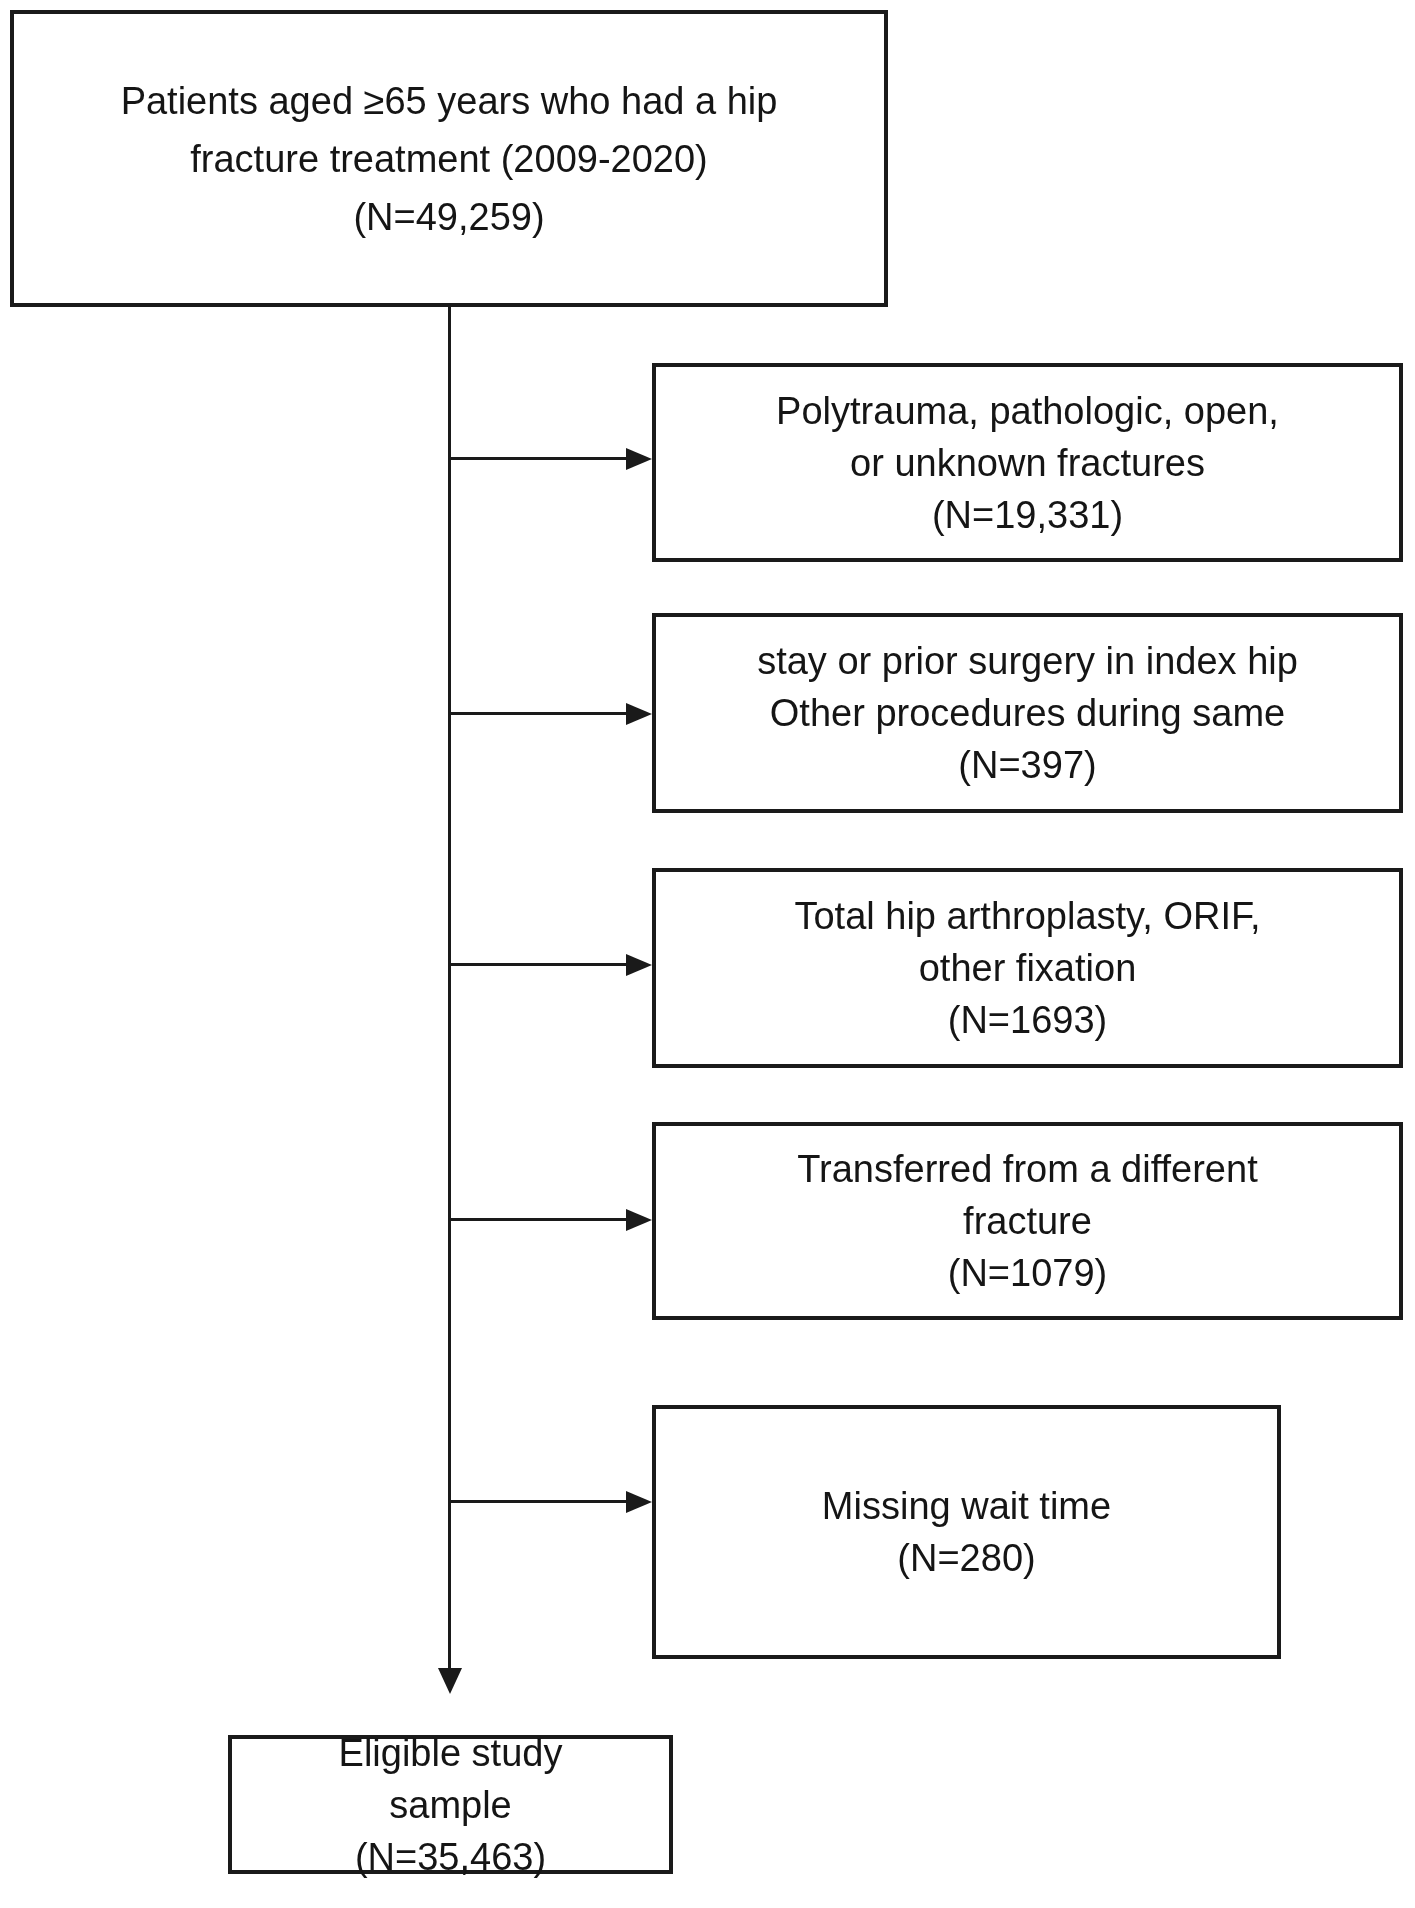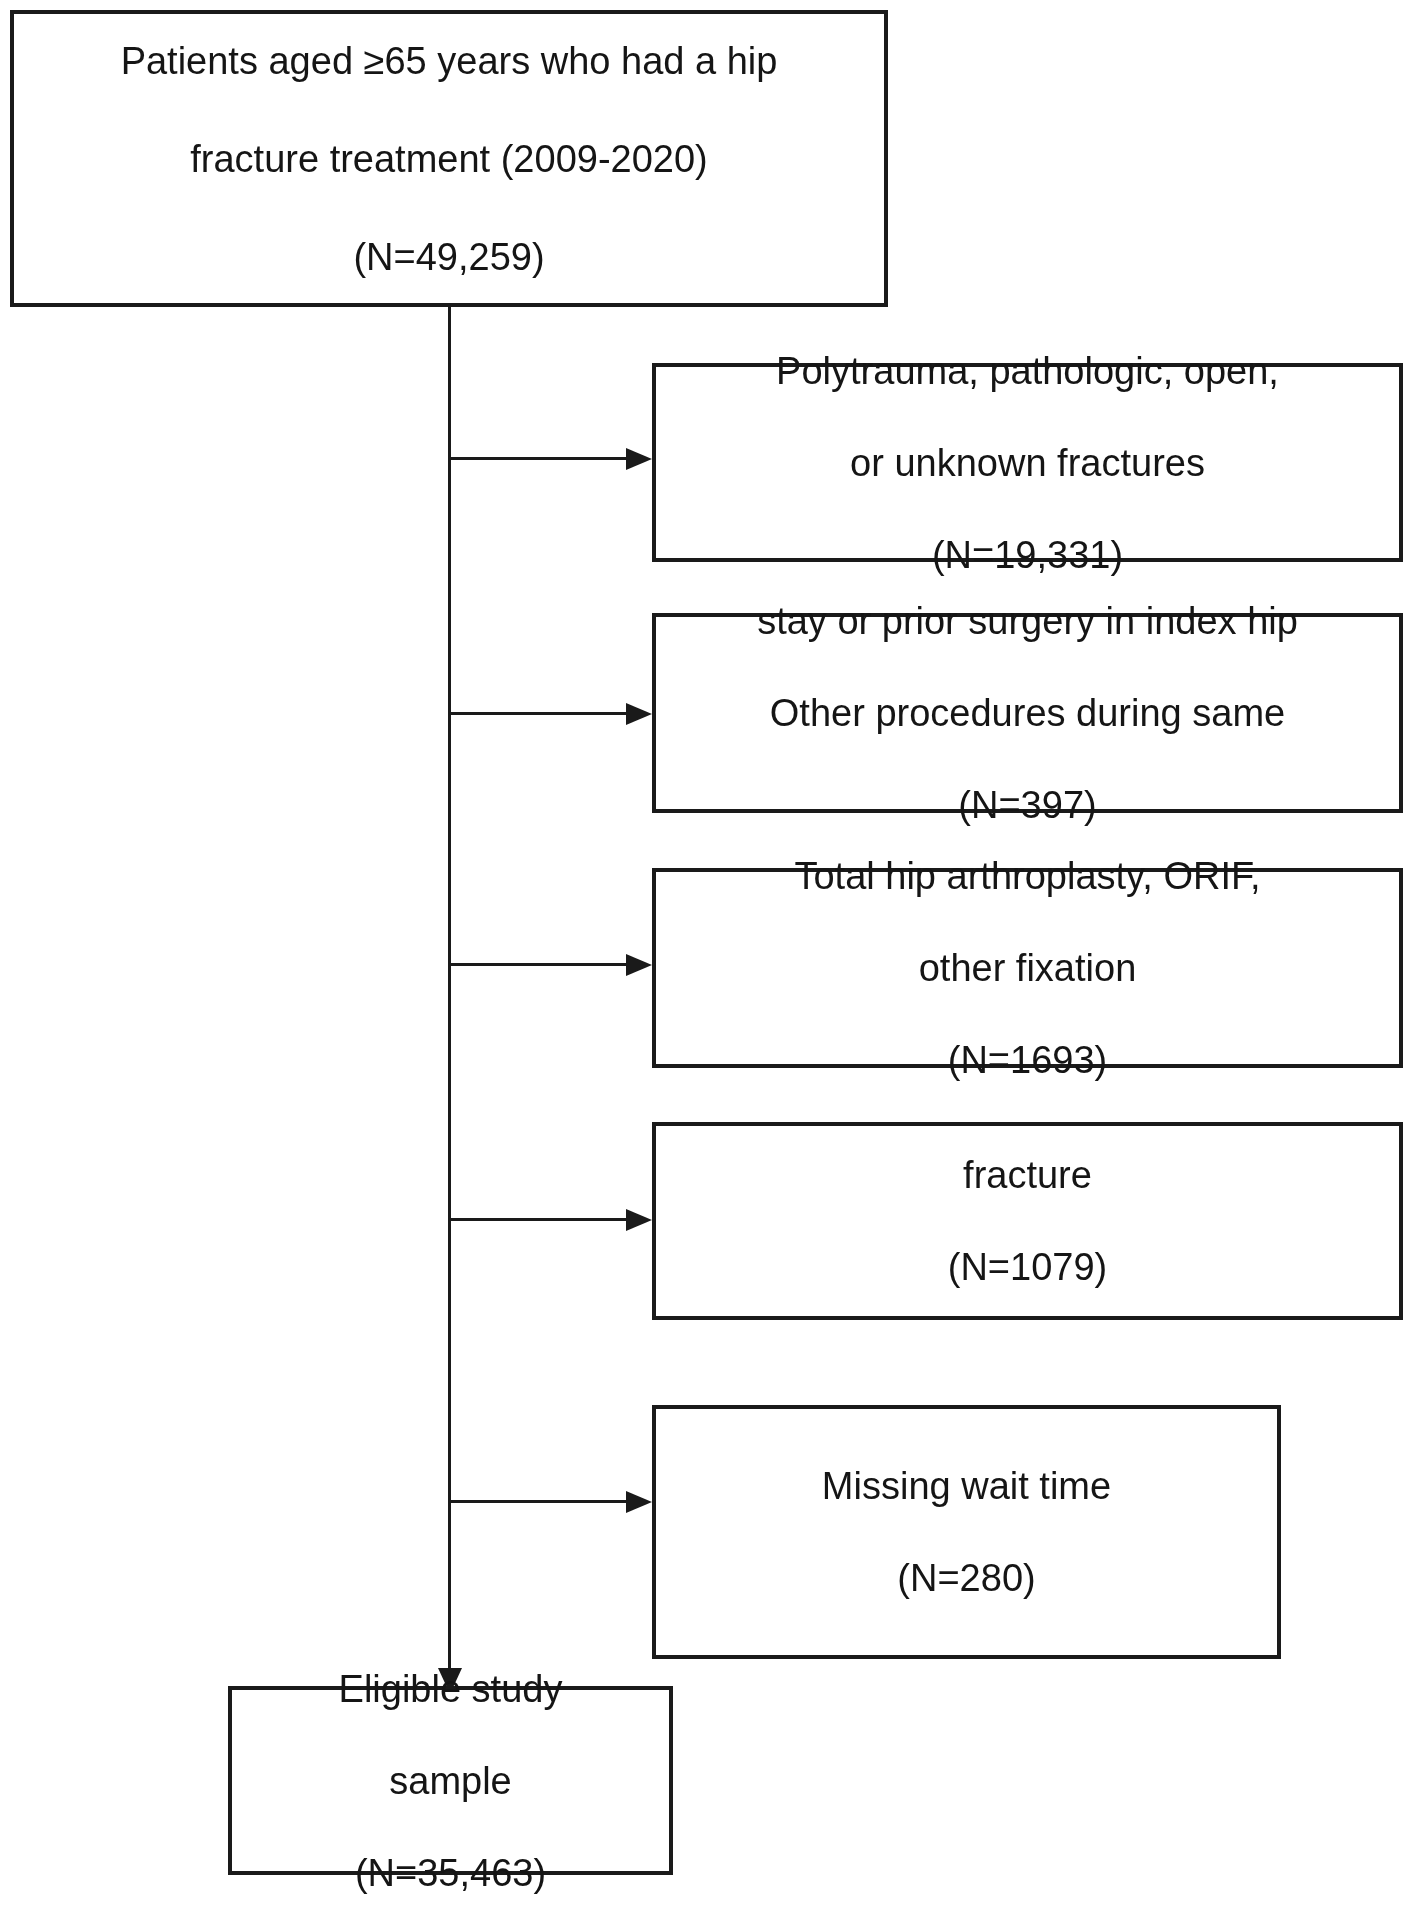--- a/index.html
+++ b/index.html
@@ -17,30 +17,29 @@
     box-sizing: border-box;
     border: 4px solid #1a1a1a;
     background: #ffffff;
     display: flex;
     flex-direction: column;
     justify-content: center;
     align-items: center;
     text-align: center;
     font-size: 38px;
     line-height: 52px;
-    gap: 40px;
   }
   .box.top { line-height: 58px; }
   .box-source { left: 10px;  top: 10px;   width: 878px; height: 297px; }
   .box-ex1    { left: 652px; top: 363px;  width: 751px; height: 199px; }
   .box-ex2    { left: 652px; top: 613px;  width: 751px; height: 200px; }
   .box-ex3    { left: 652px; top: 868px;  width: 751px; height: 200px; }
   .box-ex4    { left: 652px; top: 1122px; width: 751px; height: 198px; }
   .box-ex5    { left: 652px; top: 1373px; width: 629px; height: 254px; margin-top: 32px; }
-  .box-final  { left: 228px; top: 1686px; width: 445px; height: 189px; }
+  .box-final  { left: 228px; top: 1735px; width: 445px; height: 139px; }
 
   .vline, .hline { position: absolute; background: #1a1a1a; }
   .vline-main { left: 448px; top: 307px; width: 3px; height: 1363px; }
   .hline { height: 3px; left: 450px; width: 178px; }
   .hline-1 { top: 457px; }
   .hline-2 { top: 712px; }
   .hline-3 { top: 963px; }
   .hline-4 { top: 1218px; }
   .hline-5 { top: 1500px; }
 
@@ -106,20 +105,21 @@
     <span class="line">(N=397)</span>
   </div>
 
   <div class="box box-ex3">
     <span class="line">Total hip arthroplasty, ORIF,</span>
     <span class="line">other fixation</span>
     <span class="line">(N=1693)</span>
   </div>
 
   <div class="box box-ex4">
+    <span class="line">Transferred from a different</span>
     <span class="line">fracture</span>
     <span class="line">(N=1079)</span>
   </div>
 
   <div class="box box-ex5">
     <span class="line">Missing wait time</span>
     <span class="line">(N=280)</span>
   </div>
 
   <div class="box box-final">

